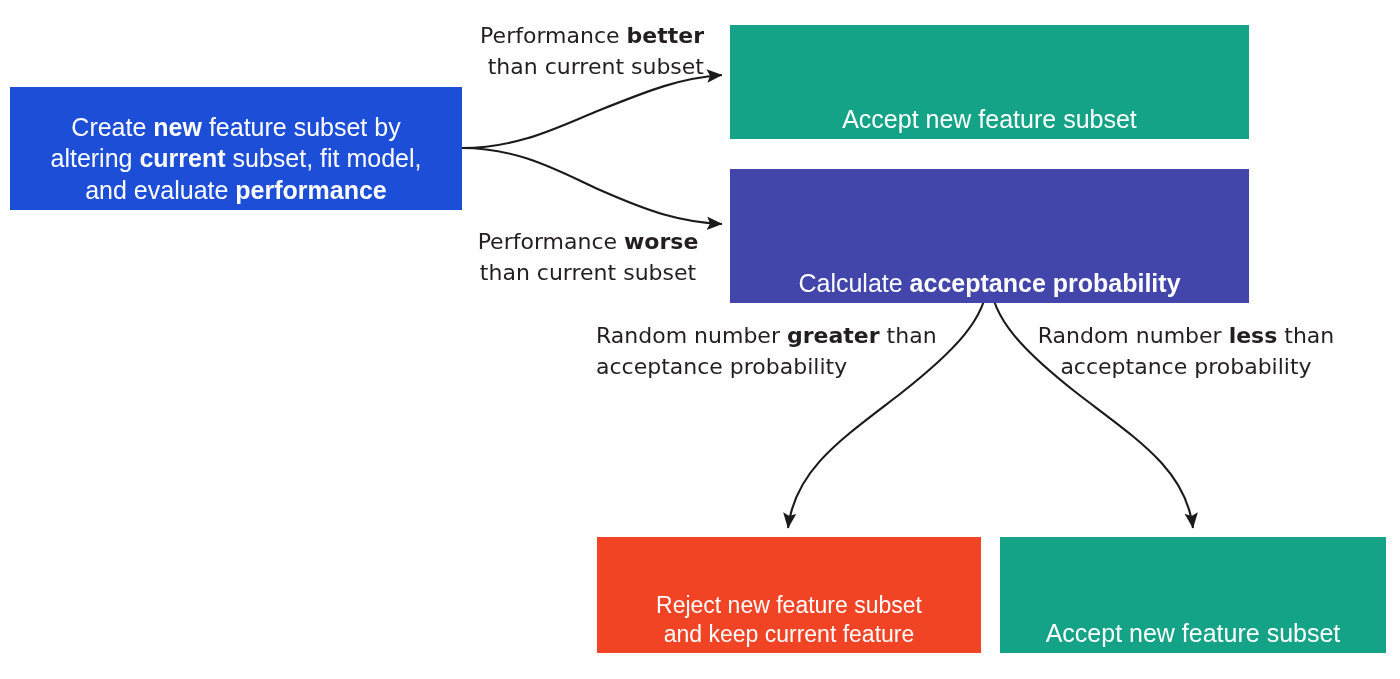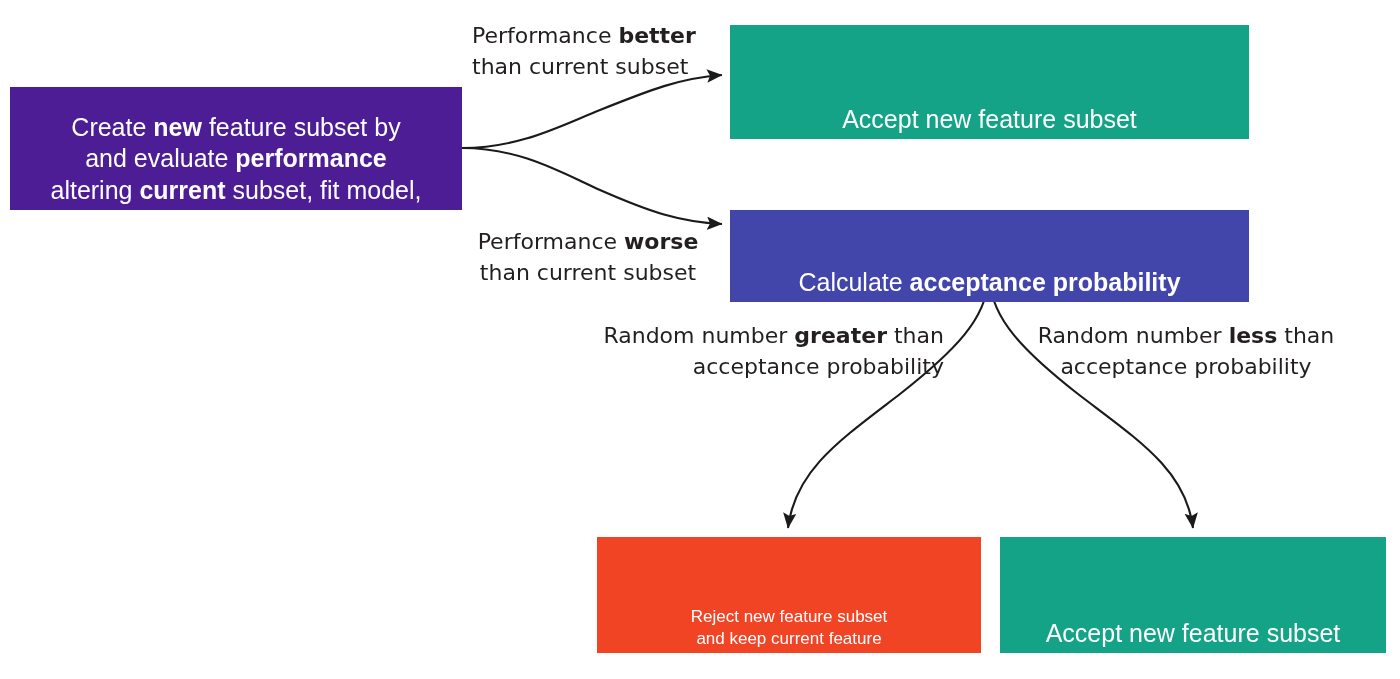--- a/index.html
+++ b/index.html
@@ -28,41 +28,41 @@
     line-height: 1.26;
     box-sizing: border-box;
     padding: 4px 10px;
     z-index: 3;
   }
   .node .ln { display: block; white-space: nowrap; }
   .node b { font-weight: 700; }
 
   #node-create   { left: 10px;  top: 87px;  width: 452px; height: 123px; font-size: 25px; }
   #node-accept-1 { left: 730px; top: 25px;  width: 519px; height: 114px; font-size: 25px; }
-  #node-calc     { left: 730px; top: 169px; width: 519px; height: 92px; font-size: 25px; margin-top: 41px; }
-  #node-reject   { left: 597px; top: 537px; width: 384px; height: 116px; font-size: 17px; }
+  #node-calc     { left: 730px; top: 169px; width: 519px; height: 134px; font-size: 25px; }
+  #node-reject   { left: 597px; top: 537px; width: 384px; height: 116px; font-size: 23px; }
   #node-accept-2 { left: 1000px;top: 537px; width: 386px; height: 116px; font-size: 25px; }
 
   
   .edge-label {
     position: absolute;
     color: #231f20;
     font-family: "DejaVu Sans", sans-serif;
     font-size: 22px;
     line-height: 1.42;
     text-align: center;
     white-space: nowrap;
     z-index: 4;
   }
   .edge-label b { font-weight: 700; }
   .edge-label .ln { display: block; }
 
-  #lbl-better  { left: 472px;  top: 20px;  width: 232px; text-align: left; }
+  #lbl-better  { left: 472px;  top: 20px;  width: 232px; text-align: right; }
   #lbl-worse   { left: 472px;  top: 226px; width: 232px; text-align: center; }
-  #lbl-greater { left: 596px;  top: 320px; width: 348px; text-align: right; }
+  #lbl-greater { left: 596px;  top: 320px; width: 348px; text-align: left; }
   #lbl-less    { left: 1030px; top: 320px; width: 312px; text-align: center; }
 
   
   #edges {
     position: absolute;
     left: 0; top: 0;
     width: 1400px; height: 679px;
     z-index: 2;
     pointer-events: none;
   }
@@ -81,25 +81,25 @@
 
     <path d="M 462,148 C 520,148 560,126 600,110 C 650,90 680,78 722,75" fill="none" stroke="#1a1a1a" stroke-width="2.1" marker-end="url(#arrowhead)"></path>
 
     <path d="M 462,148 C 520,148 560,172 600,190 C 650,212 680,222 722,224" fill="none" stroke="#1a1a1a" stroke-width="2.1" marker-end="url(#arrowhead)"></path>
 
     <path d="M 988,281 C 986,318 956,350 900,394 C 840,440 795,470 788,528" fill="none" stroke="#1a1a1a" stroke-width="2.1" marker-end="url(#arrowhead)"></path>
 
     <path d="M 990,281 C 992,318 1022,350 1078,394 C 1138,440 1186,470 1193,528" fill="none" stroke="#1a1a1a" stroke-width="2.1" marker-end="url(#arrowhead)"></path>
   </svg>
 
-  <div class="node" id="node-create" style="background-color: #4c1d95; color: rgb(255, 255, 255);">
+  <div class="node" id="node-create" style="background-color: #1d4ed8; color: rgb(255, 255, 255);">
     <div>
       <span class="ln">Create <b>new</b> feature subset by</span>
+      <span class="ln">altering <b>current</b> subset, fit model,</span>
       <span class="ln">and evaluate <b>performance</b></span>
-      <span class="ln">altering <b>current</b> subset, fit model,</span>
     </div>
   </div>
 
   <div class="node" id="node-accept-1" style="background-color: rgb(20, 163, 135); color: rgb(255, 255, 255);">
     <div>
       <span class="ln">Accept new feature subset</span>
     </div>
   </div>
 
   <div class="node" id="node-calc" style="background-color: rgb(66, 70, 171); color: rgb(255, 255, 255);">

